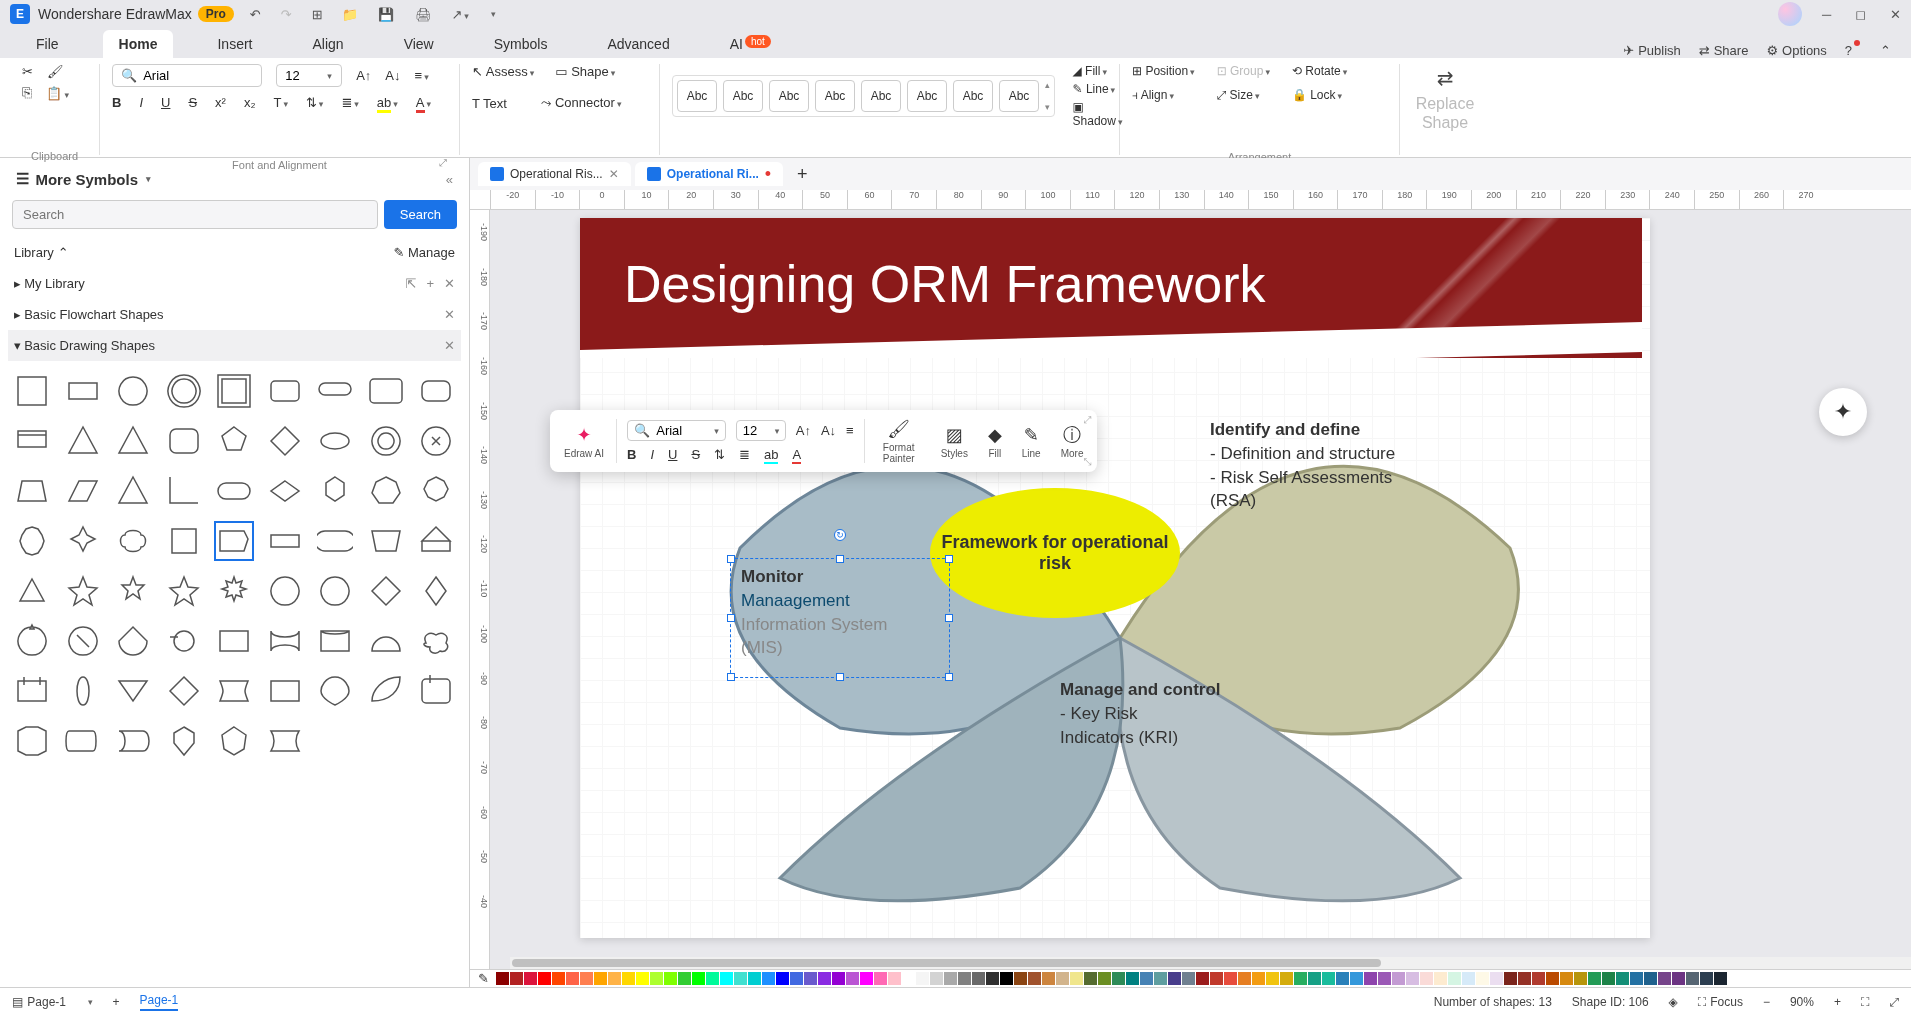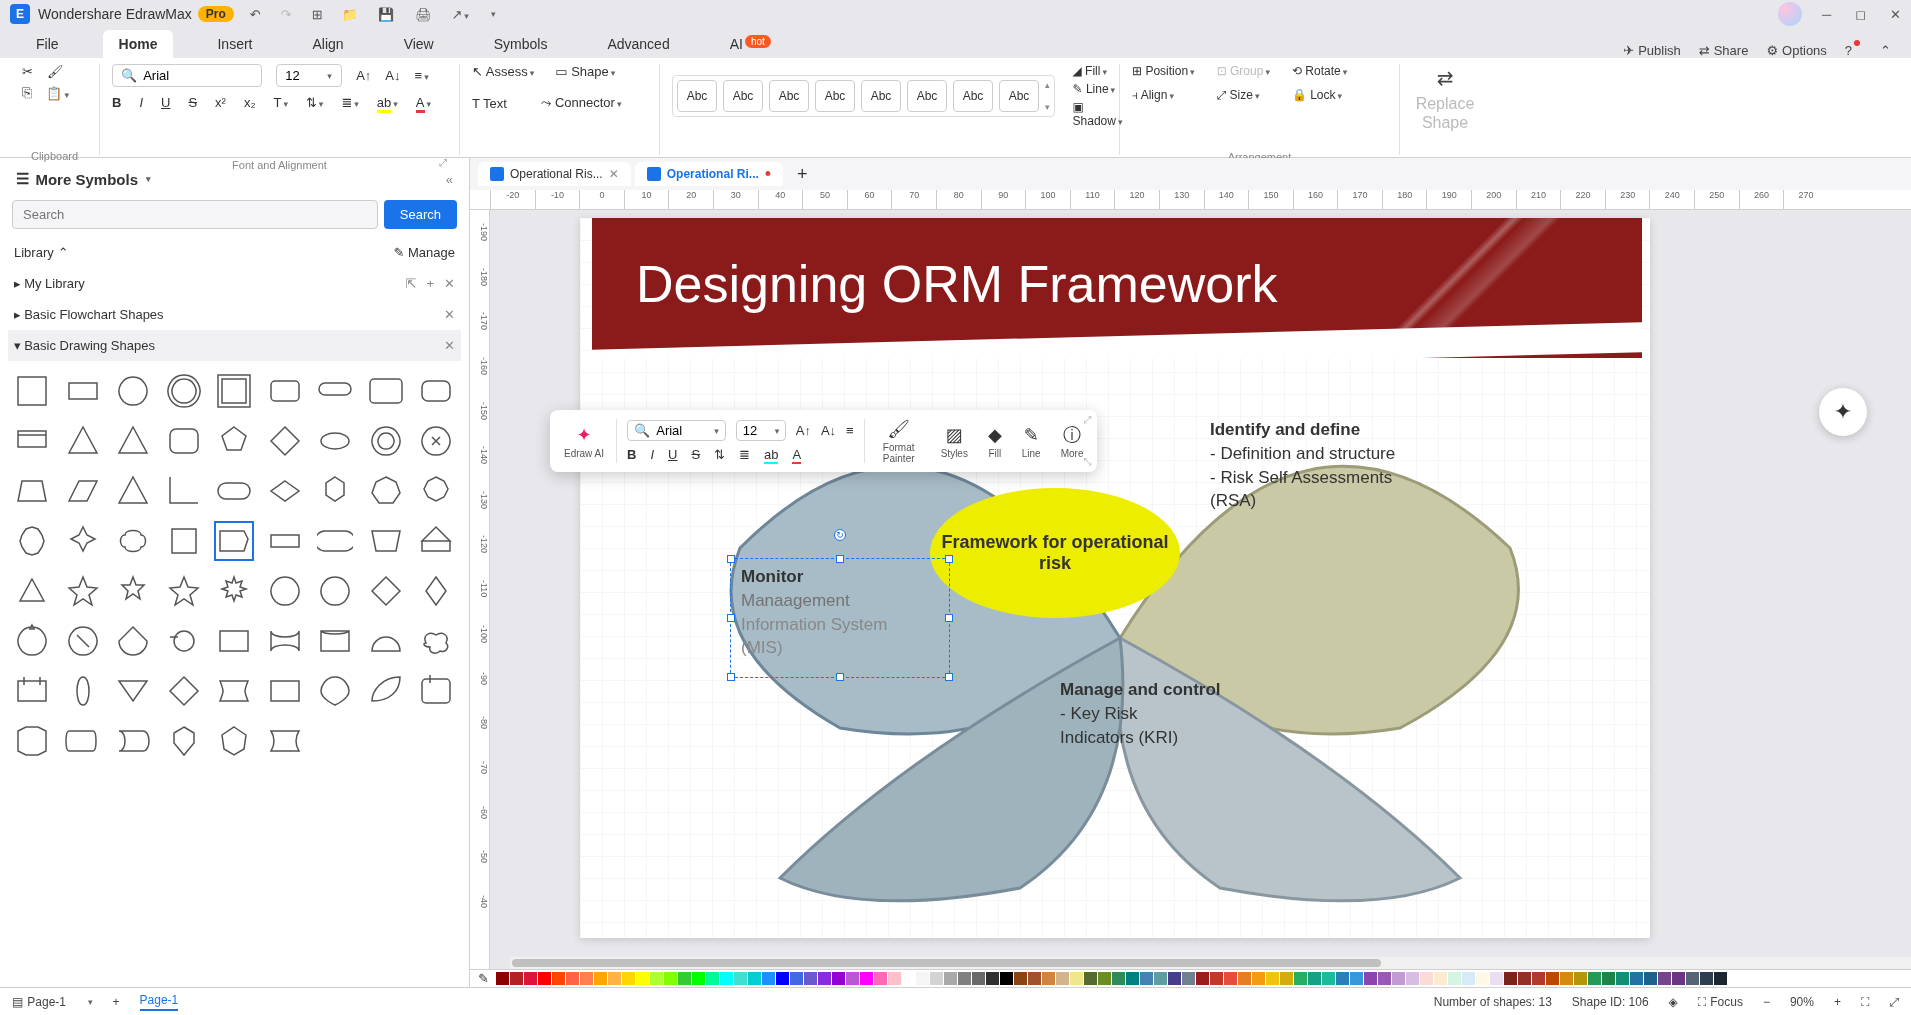--- a/index.html
+++ b/index.html
@@ -71,21 +71,21 @@
   .ruler-h { height: 20px; background: #fff; border-bottom: 1px solid #d0d0d0; display: flex; font-size: 9px; color: #666; overflow: hidden; padding-left: 20px; }
   .ruler-h span { width: 44.6px; flex-shrink: 0; text-align: center; border-left: 1px solid #ccc; }
   .canvasrow { flex: 1; display: flex; overflow: hidden; }
   .ruler-v { width: 20px; background: #fff; border-right: 1px solid #d0d0d0; display: flex; flex-direction: column; font-size: 9px; color: #666; }
   .ruler-v span { height: 44.6px; flex-shrink: 0; writing-mode: vertical-rl; text-align: center; }
   .canvas { flex: 1; background: #e8e8ec; position: relative; overflow: hidden; }
   .page { position: absolute; left: 90px; top: 8px; width: 1070px; height: 720px; background: #fff; box-shadow: 0 2px 8px rgba(0,0,0,0.15); }
   .page .grid { position: absolute; inset: 0; background-image: linear-gradient(#eee 1px, transparent 1px), linear-gradient(90deg, #eee 1px, transparent 1px); background-size: 22px 22px; opacity: 0.5; }
 
   
-  .slidebanner { position: absolute; top: 0; left: 0; right: 8px; height: 140px; background: #8b1a1a; overflow: hidden; margin-left: 12px; }
+  .slidebanner { position: absolute; top: 0; left: 0; right: 8px; height: 140px; background: #8b1a1a; overflow: hidden; }
   .slidebanner .title { color: #fff; font-size: 52px; font-weight: 400; padding: 36px 44px; font-family: Arial; }
   .slidebanner::after { content: ''; position: absolute; right: 0; top: 0; bottom: 0; width: 320px; background: linear-gradient(135deg, transparent 40%, rgba(255,255,255,0.3) 42%, transparent 44%, rgba(255,255,255,0.2) 50%, transparent 52%); }
   .slidebanner .sweep { position: absolute; bottom: -8px; left: -20px; right: -20px; height: 30px; background: #fff; transform: skewY(-1.5deg); }
   .center-oval { position: absolute; left: 350px; top: 270px; width: 250px; height: 130px; background: #eded00; border-radius: 50%; display: flex; align-items: center; justify-content: flex-start; text-align: center; font-weight: bold; font-size: 18px; padding: 10px; }
   .txtblock { position: absolute; font-size: 17px; line-height: 1.4; }
   .txtblock .hd { font-weight: bold; }
 
   
   .selbox { position: absolute; border: 1px dashed #1a73e8; }
   .selbox .h { width: 8px; height: 8px; background: #fff; border: 1px solid #1a73e8; position: absolute; }
@@ -757,21 +757,21 @@
             <div class="h" style="top:-4px;left:-4px"></div>
               <div class="h" style="top:-4px;left:50%;margin-left:-4px"></div>
               <div class="h" style="top:-4px;right:-4px"></div>
             <div class="h" style="top:50%;left:-4px;margin-top:-4px"></div>
               <div class="h" style="top:50%;right:-4px;margin-top:-4px"></div>
             <div class="h" style="bottom:-4px;left:-4px"></div>
               <div class="h" style="bottom:-4px;left:50%;margin-left:-4px"></div>
               <div class="h" style="bottom:-4px;right:-4px"></div>
             <div class="txtblock" style="top:6px;left:10px;position:absolute">
               <div class="hd">Monitor</div>
-              <div style="color:#737373">Manaagement</div>
+              <div style="color:#0c4a6e">Manaagement</div>
               <div style="color:#888">  Information System</div>
               <div style="color:#888">  (MIS)</div>
             </div>
           </div>
         </div>
 
         <div class="floatbar" style="left:60px;top:200px">
           <div class="fcol">
               <div class="ficon" style="color:#e91e63">✦</div>
               <div class="flbl">Edraw AI</div>

